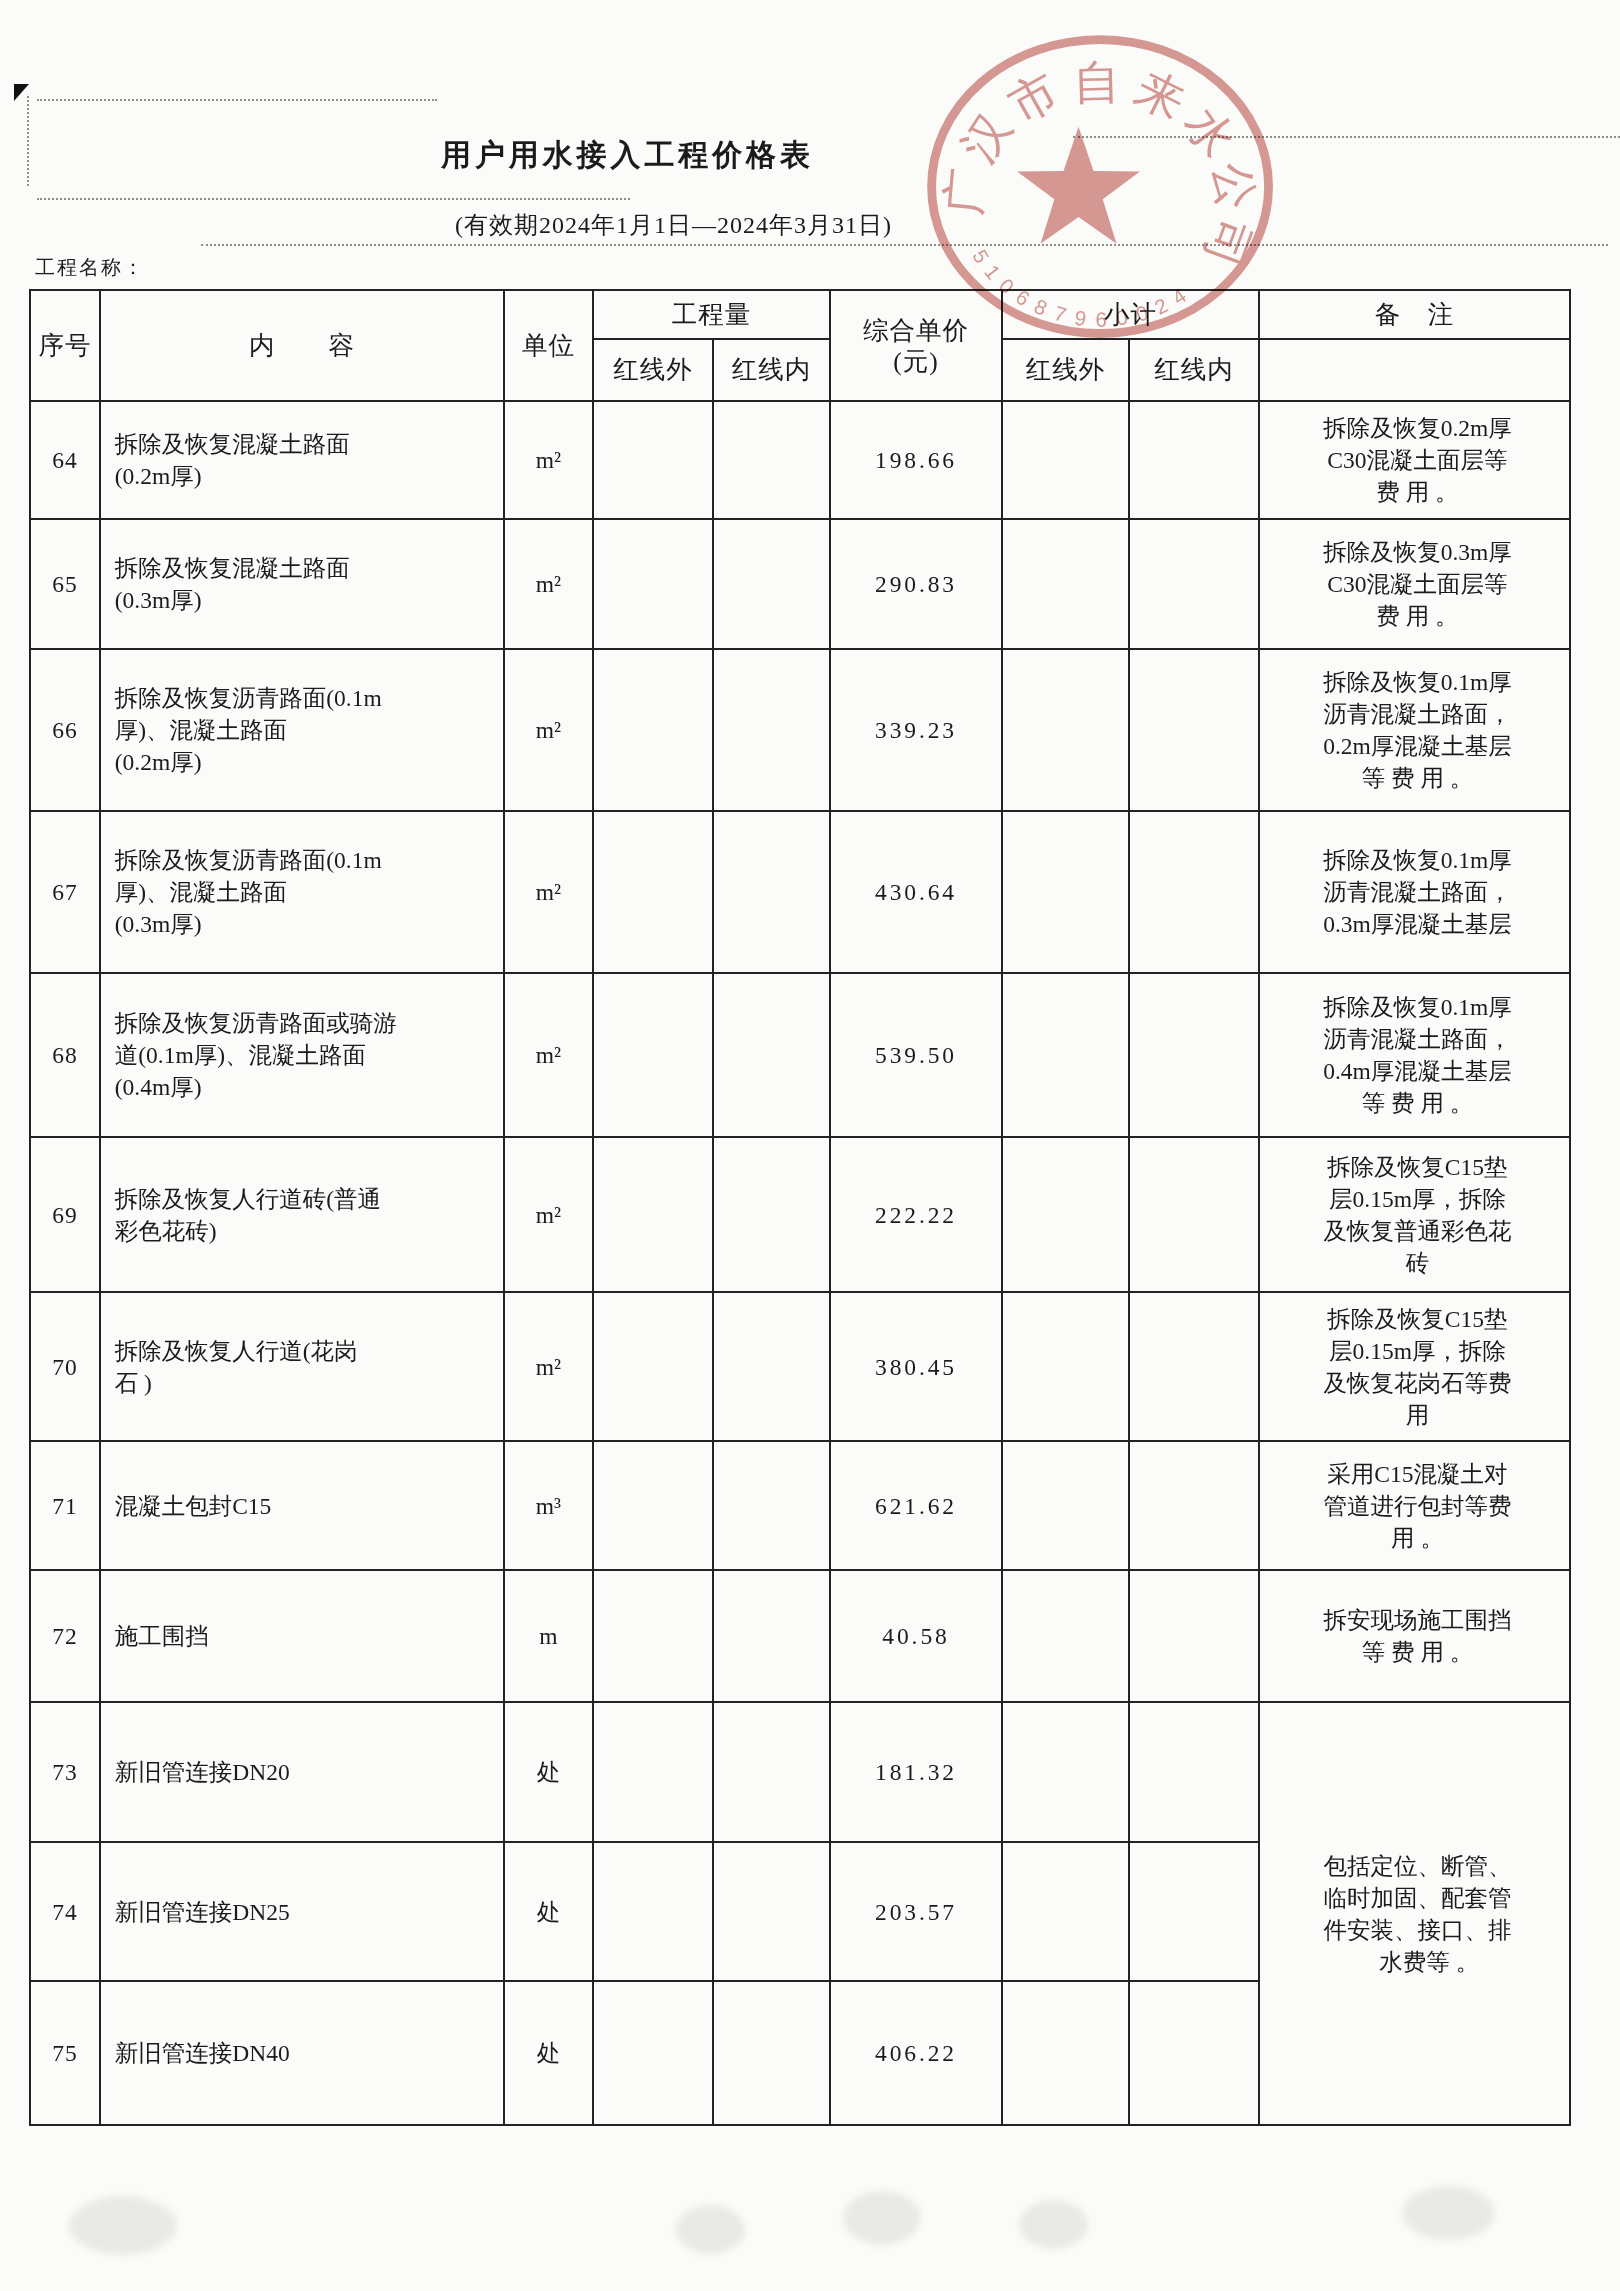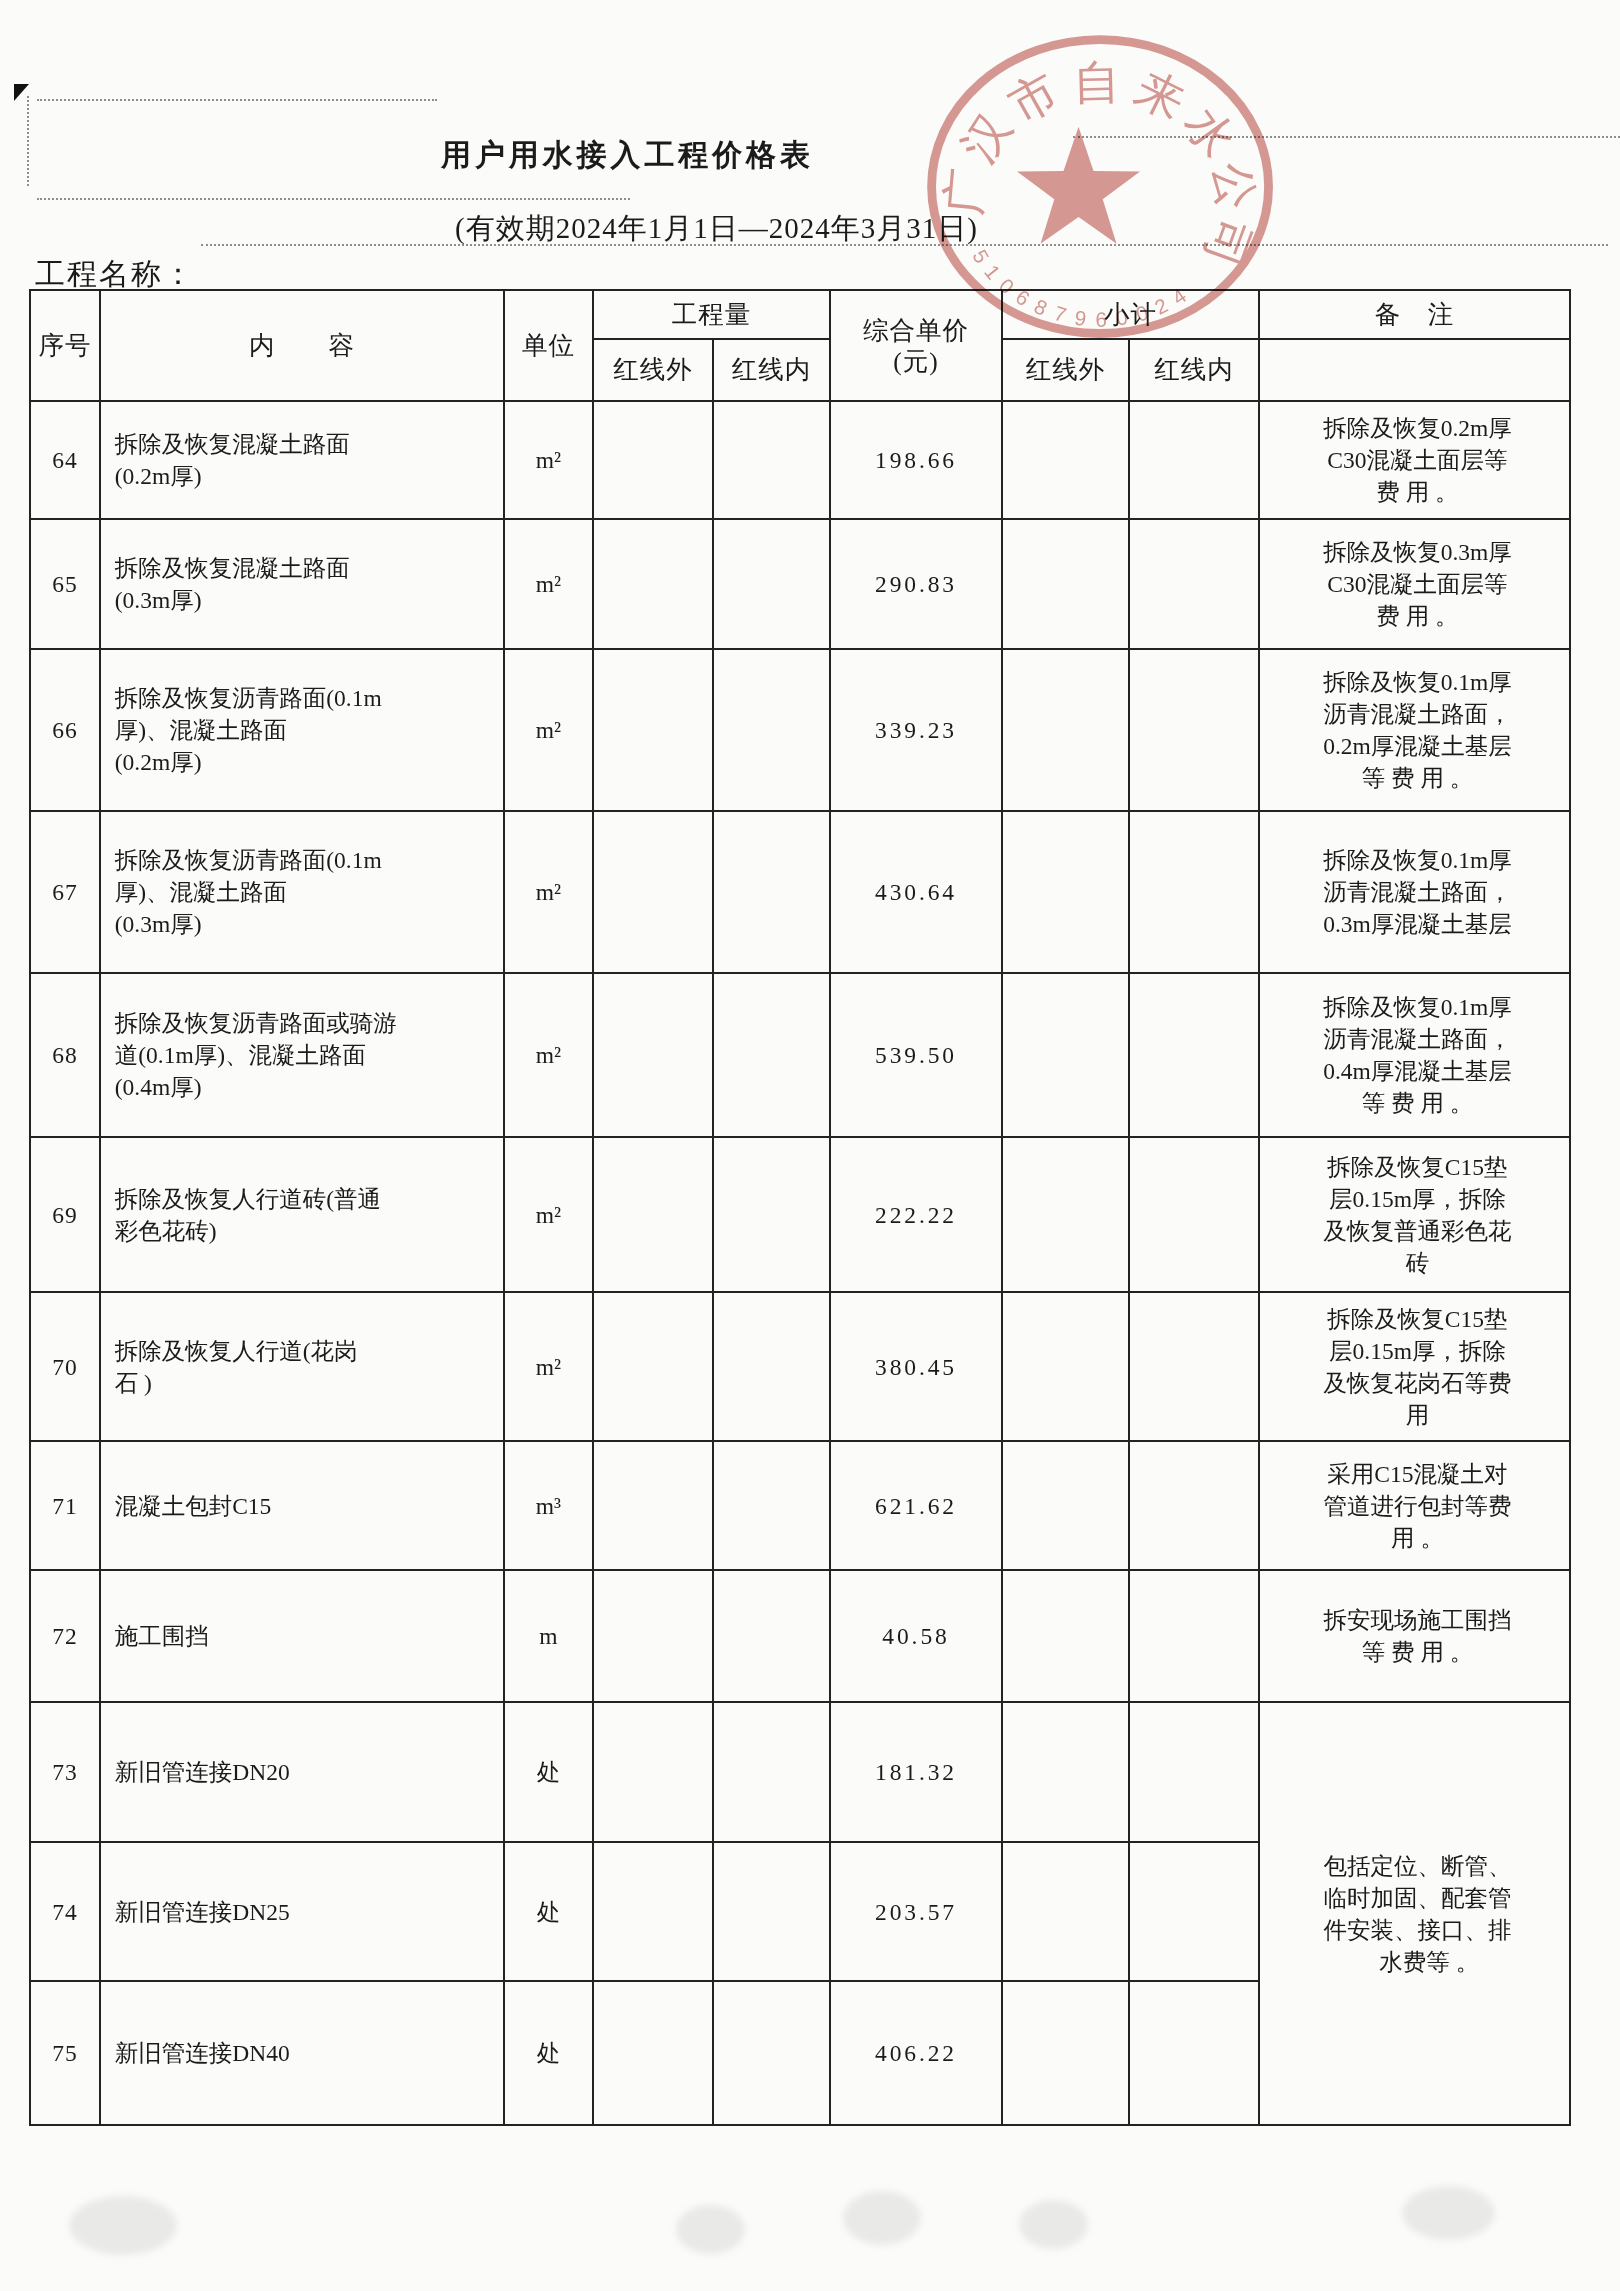--- a/index.html
+++ b/index.html
@@ -11,25 +11,25 @@
     color:#1b1b1b;
     overflow:hidden;
   }
   
   .page-title{
     position:absolute;left:441px;top:135px;
     font-size:30px;font-weight:700;letter-spacing:3.9px;white-space:nowrap;
   }
   .page-subtitle{
     position:absolute;left:455px;top:209px;
-    font-size:29px;letter-spacing:1px;white-space:nowrap;
+    font-size:24px;letter-spacing:1px;white-space:nowrap;
   }
   .project-label{
     position:absolute;left:35px;top:254px;
-    font-size:30px;letter-spacing:2px;
+    font-size:20px;letter-spacing:2px;
   }
   
   .artifact{position:absolute;border-top:2px dotted #6a6a6a;opacity:.75;}
   .artifact.v{border-top:none;border-left:2px dotted #6a6a6a;}
   .corner-mark{
     position:absolute;left:13.7px;top:84px;width:0;height:0;
     border-top:17.6px solid #111;border-right:15.7px solid transparent;
   }
   
   table.price{

